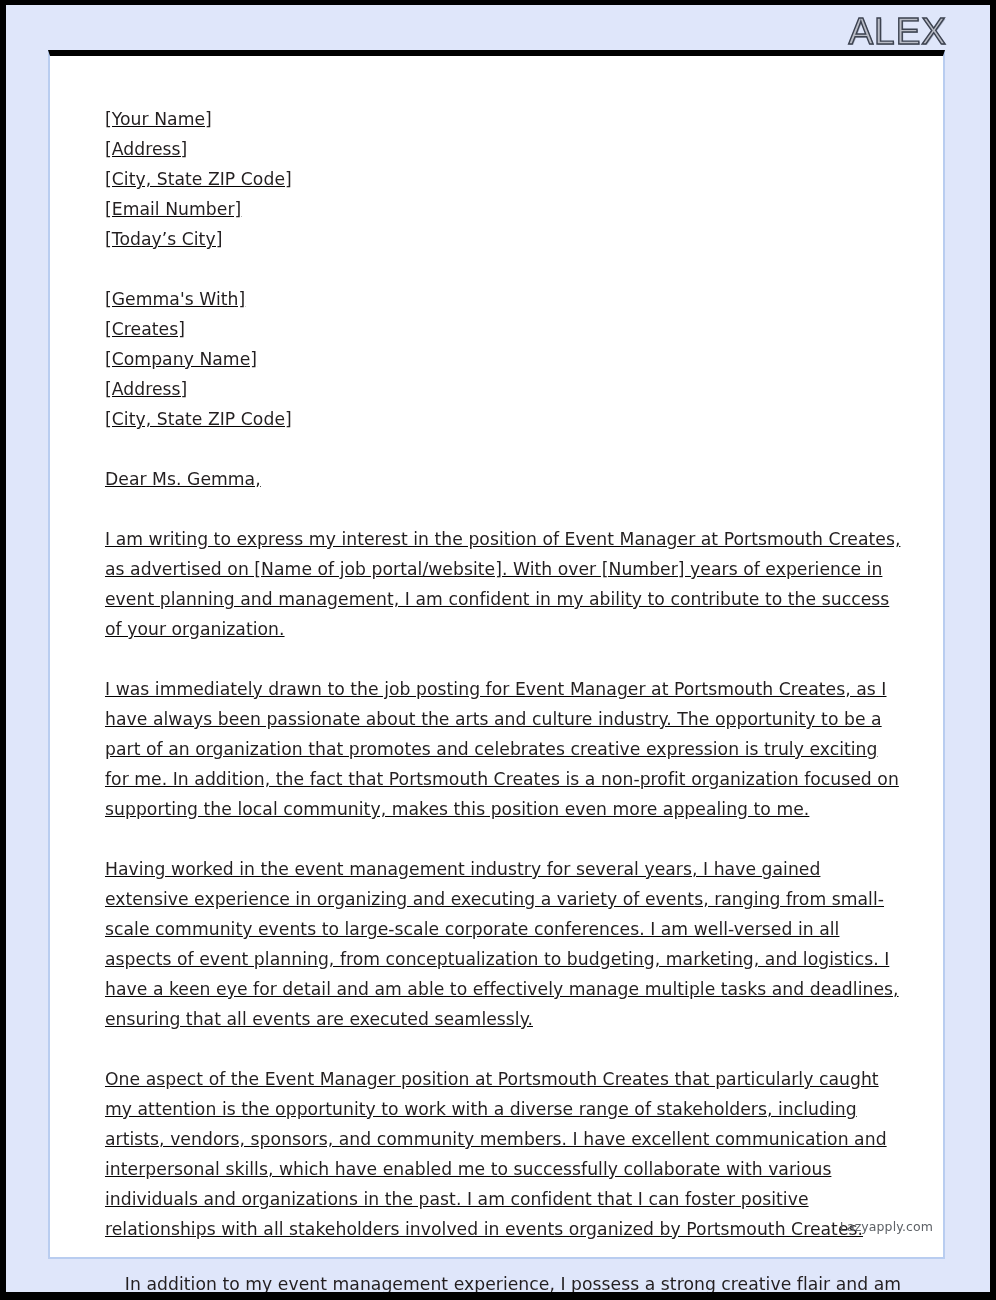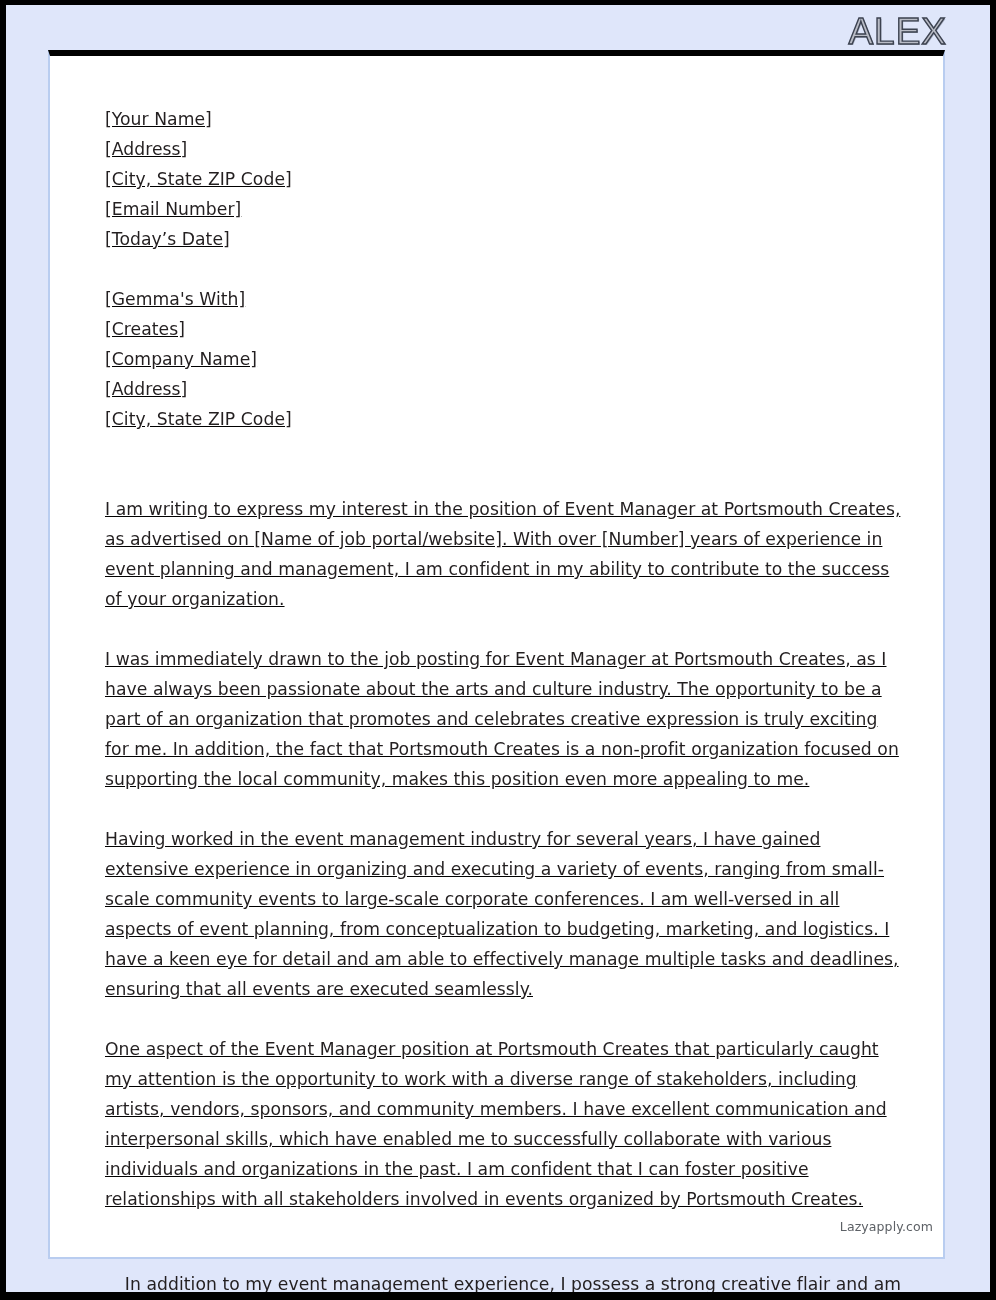--- a/index.html
+++ b/index.html
@@ -118,35 +118,36 @@
   <div id="brand">ALEX</div>
 
   <div id="sheet">
     <div id="sheet-inner">
 
       <div class="block">
         <span class="addr-line">[Your Name]</span>
         <span class="addr-line">[Address]</span>
         <span class="addr-line">[City, State ZIP Code]</span>
         <span class="addr-line">[Email Number]</span>
-        <span class="addr-line">[Today’s Date]</span>
+        <span class="addr-line">[Today’s City]</span>
       </div>
 
       <div class="gap-big"></div>
 
       <div class="block">
         <span class="addr-line">[Gemma's With]</span>
         <span class="addr-line">[Creates]</span>
         <span class="addr-line">[Company Name]</span>
         <span class="addr-line">[Address]</span>
         <span class="addr-line">[City, State ZIP Code]</span>
       </div>
 
       <div class="gap-big"></div>
 
+      <p class="para">Dear Ms. Gemma,</p>
 
       <div class="gap-para"></div>
 
       <p class="para">I am writing to express my interest in the position of Event Manager at Portsmouth Creates, as advertised on [Name of job portal/website]. With over [Number] years of experience in event planning and management, I am confident in my ability to contribute to the success of your organization.</p>
       <div class="gap-para"></div>
 
       <p class="para">I was immediately drawn to the job posting for Event Manager at Portsmouth Creates, as I have always been passionate about the arts and culture industry. The opportunity to be a part of an organization that promotes and celebrates creative expression is truly exciting for me. In addition, the fact that Portsmouth Creates is a non-profit organization focused on supporting the local community, makes this position even more appealing to me.</p>
       <div class="gap-para"></div>
 
       <p class="para">Having worked in the event management industry for several years, I have gained extensive experience in organizing and executing a variety of events, ranging from small-scale community events to large-scale corporate conferences. I am well-versed in all aspects of event planning, from conceptualization to budgeting, marketing, and logistics. I have a keen eye for detail and am able to effectively manage multiple tasks and deadlines, ensuring that all events are executed seamlessly.</p>

